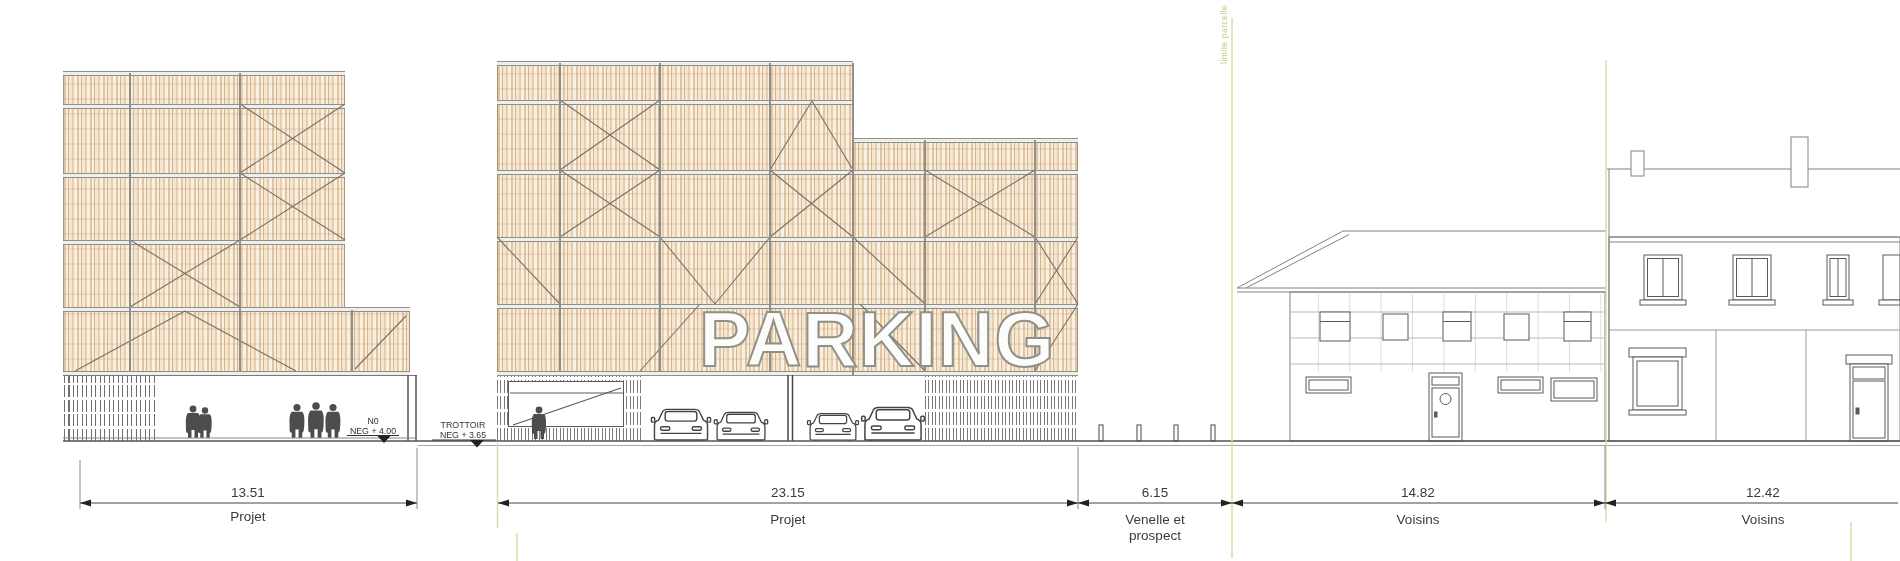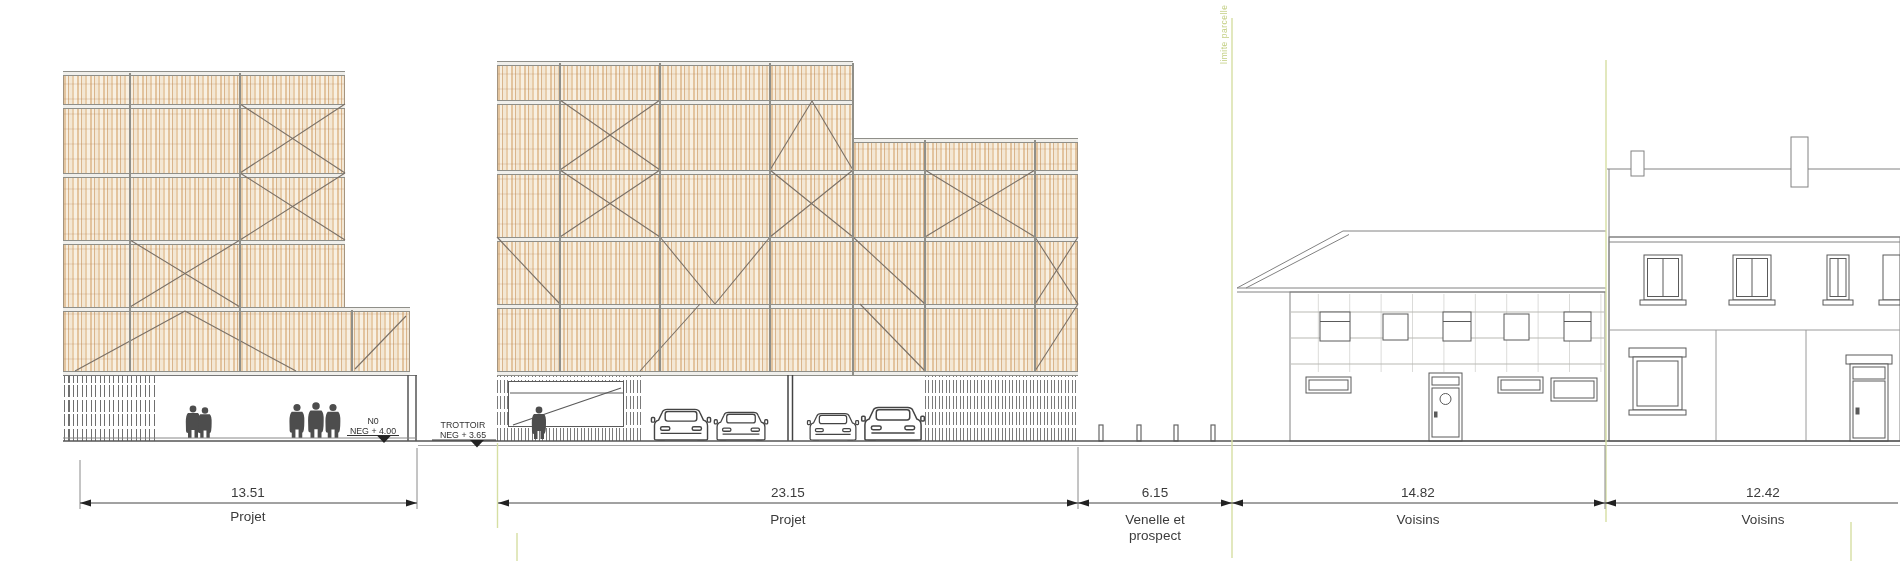--- a/index.html
+++ b/index.html
@@ -326,14 +326,15 @@
         <text class="dim-text" x="1155" y="524" text-anchor="middle">Venelle et</text>
         <text class="dim-text" x="1155" y="540" text-anchor="middle">prospect</text>
         <text class="dim-text" x="1418" y="497" text-anchor="middle">14.82</text>
         <text class="dim-text" x="1418" y="524" text-anchor="middle">Voisins</text>
         <text class="dim-text" x="1763" y="497" text-anchor="middle">12.42</text>
         <text class="dim-text" x="1763" y="524" text-anchor="middle">Voisins</text>
       </g>
     </g>
   </svg>
 
+  <div id="parking-sign">PARKING</div>
 
 </div>
 
 </body></html>

